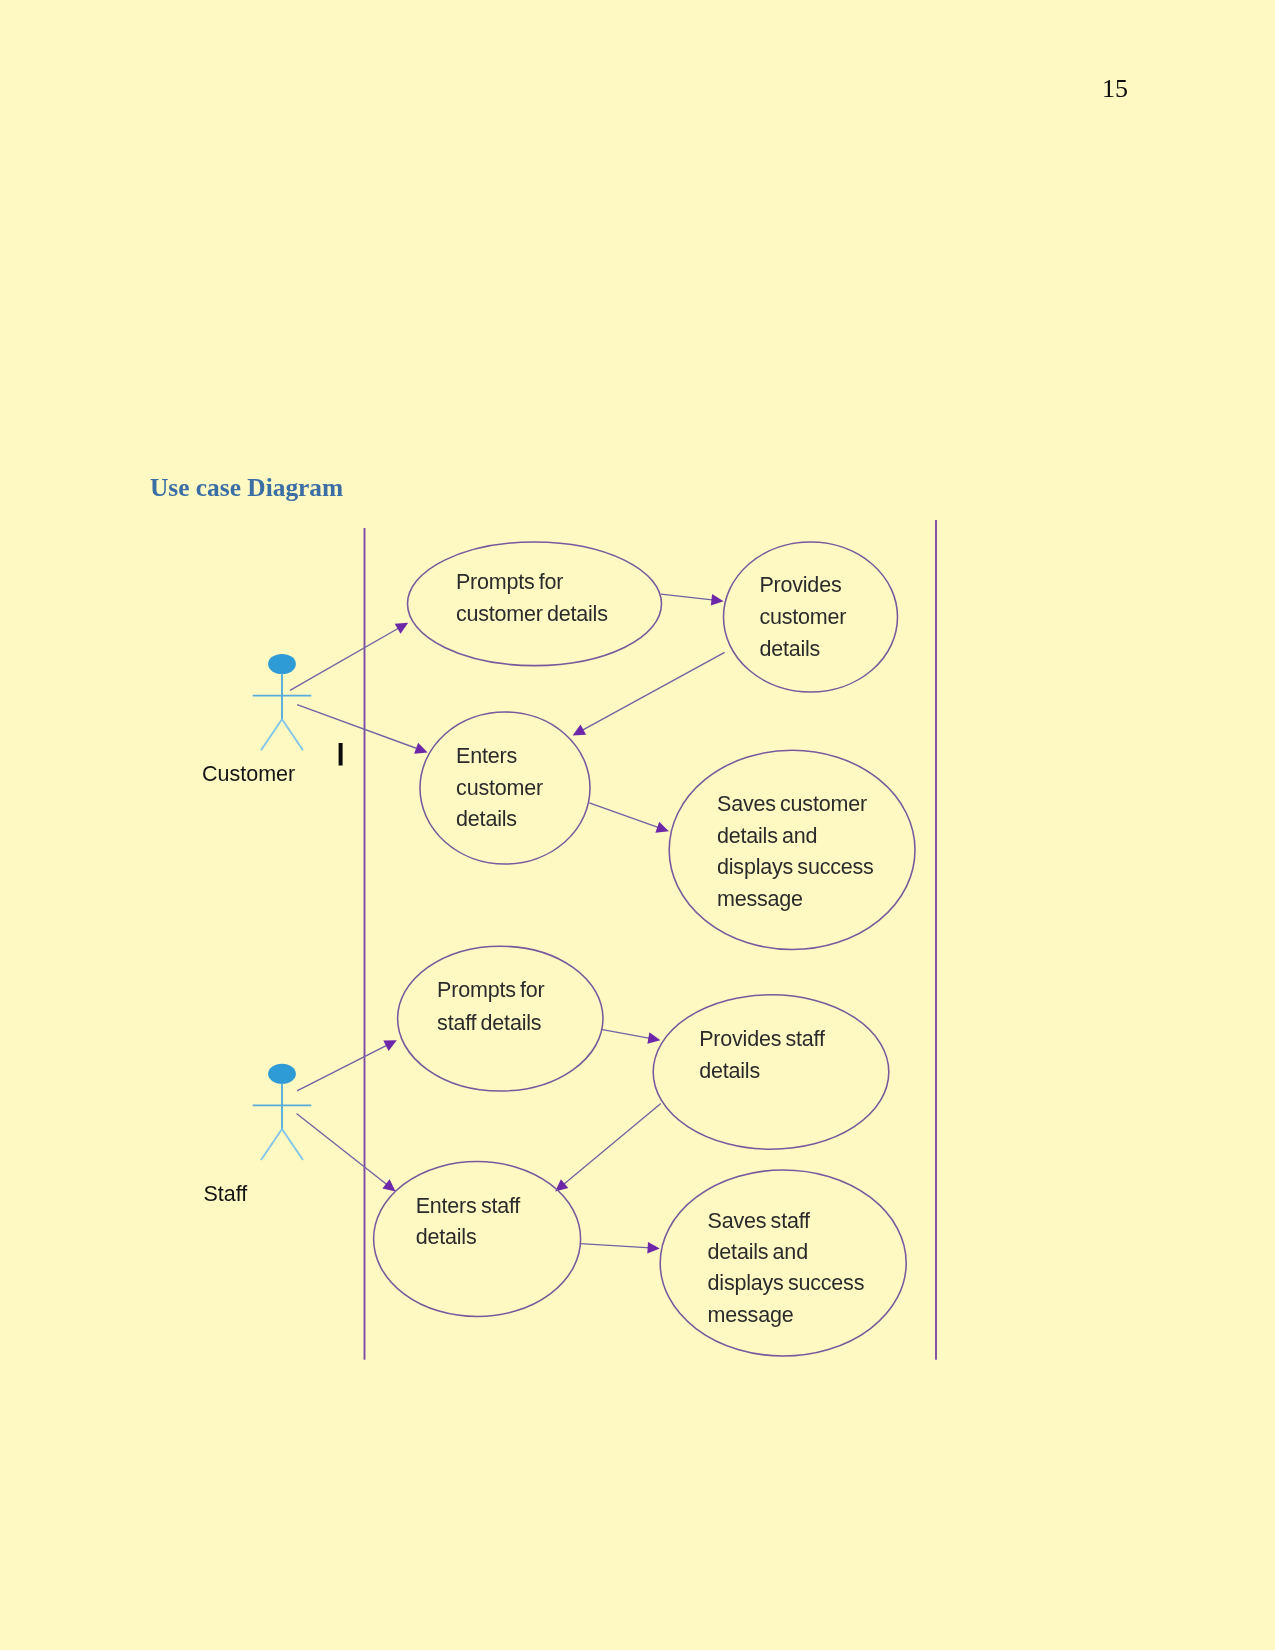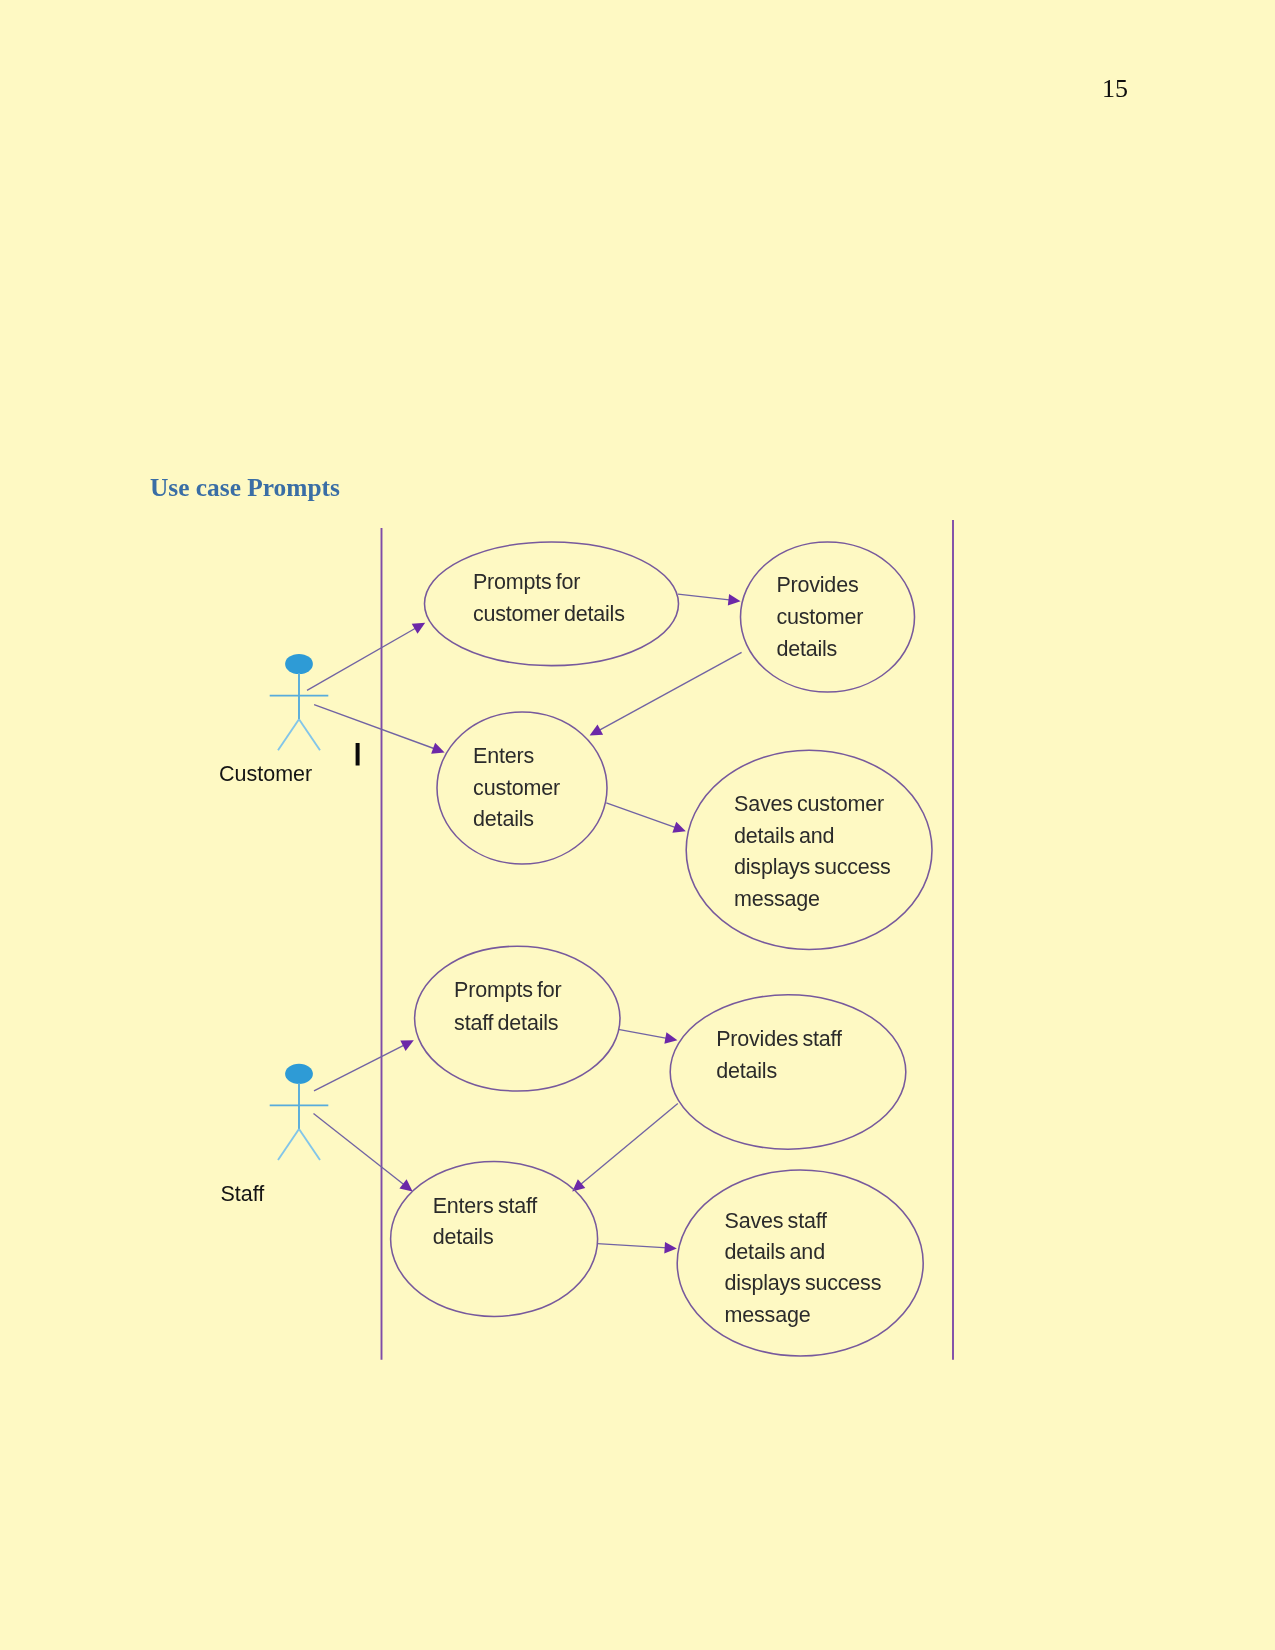--- a/index.html
+++ b/index.html
@@ -11,33 +11,33 @@
   .page{position:relative;width:1275px;height:1650px;background:#fef9c3;}
   .page-number{
     position:absolute;left:1102px;top:76px;
     font-family:"Liberation Serif",serif;font-size:26px;line-height:26px;color:#0d0d0d;
   }
   .section-title{
     position:absolute;left:150px;top:475px;
     font-family:"Liberation Serif",serif;font-weight:bold;font-size:25.4px;line-height:25.4px;
     color:#3A6EA5;
   }
-  .diagram-layer{position:absolute;left:17px;top:0;width:1066px;height:1650px;}
+  .diagram-layer{position:absolute;left:0;top:0;width:1066px;height:1650px;}
   svg{display:block;width:1275px;height:1650px;}
   .uc-text{font-family:"Liberation Sans",sans-serif;font-size:21.5px;fill:#2b2b2b;word-spacing:-1.5px;letter-spacing:-0.2px;}
   .actor-label{font-family:"Liberation Sans",sans-serif;font-size:21.5px;fill:#141414;}
 </style>
 </head>
 <body>
 
 <div class="page">
 
   <div class="page-number">15</div>
 
-  <div class="section-title">Use case Prompts</div>
+  <div class="section-title">Use case Diagram</div>
 
   <div class="diagram-layer">
     <svg id="diagram-svg" viewBox="0 0 1275 1650" width="1275" height="1650">
         <line x1="364.5" y1="528" x2="364.5" y2="1359.8" stroke="#7E4BA8" stroke-width="1.9"></line>
         <line x1="936" y1="520" x2="936" y2="1359.8" stroke="#7E4BA8" stroke-width="1.9"></line>
         <g>
           <line x1="290" y1="690.4" x2="400.21673905680143" y2="627.2724768684818" stroke="#7163A3" stroke-width="1.35"></line>
           <polygon points="408.2,622.7 400.4961502532795,633.7964273115249 394.7308533321504,623.7305765570572" fill="#6C28A8"></polygon>
         </g>
         <g>

